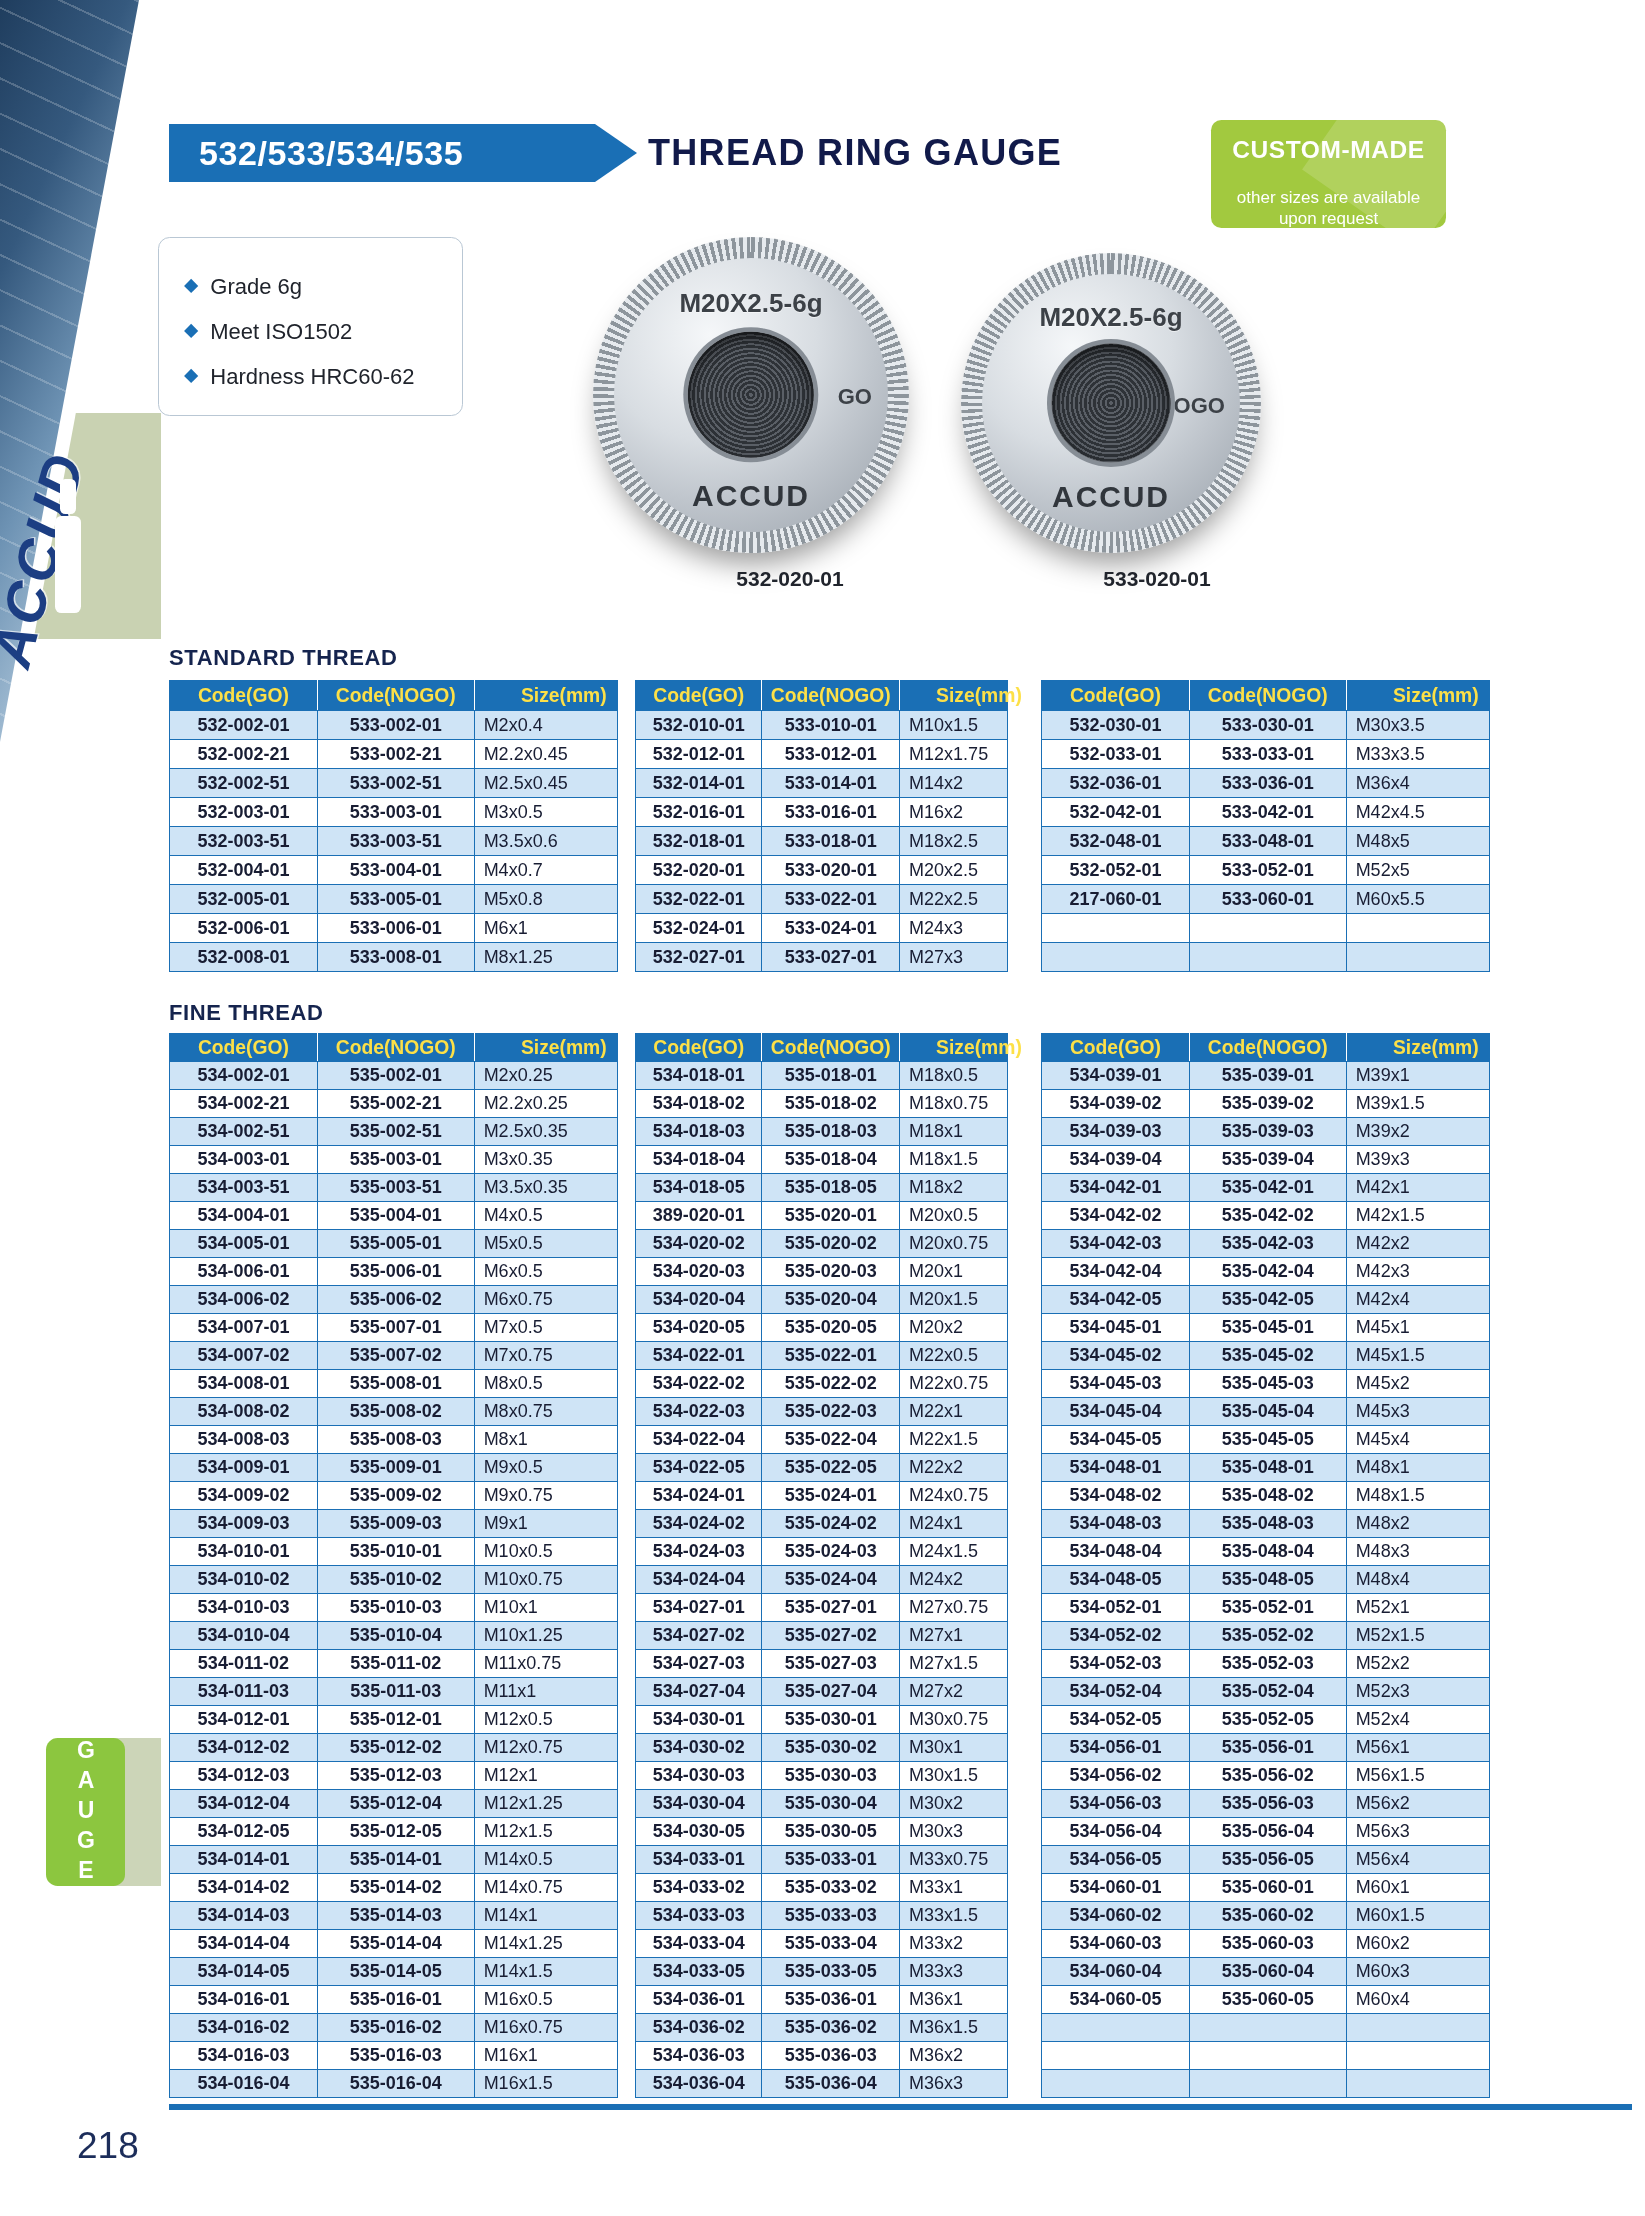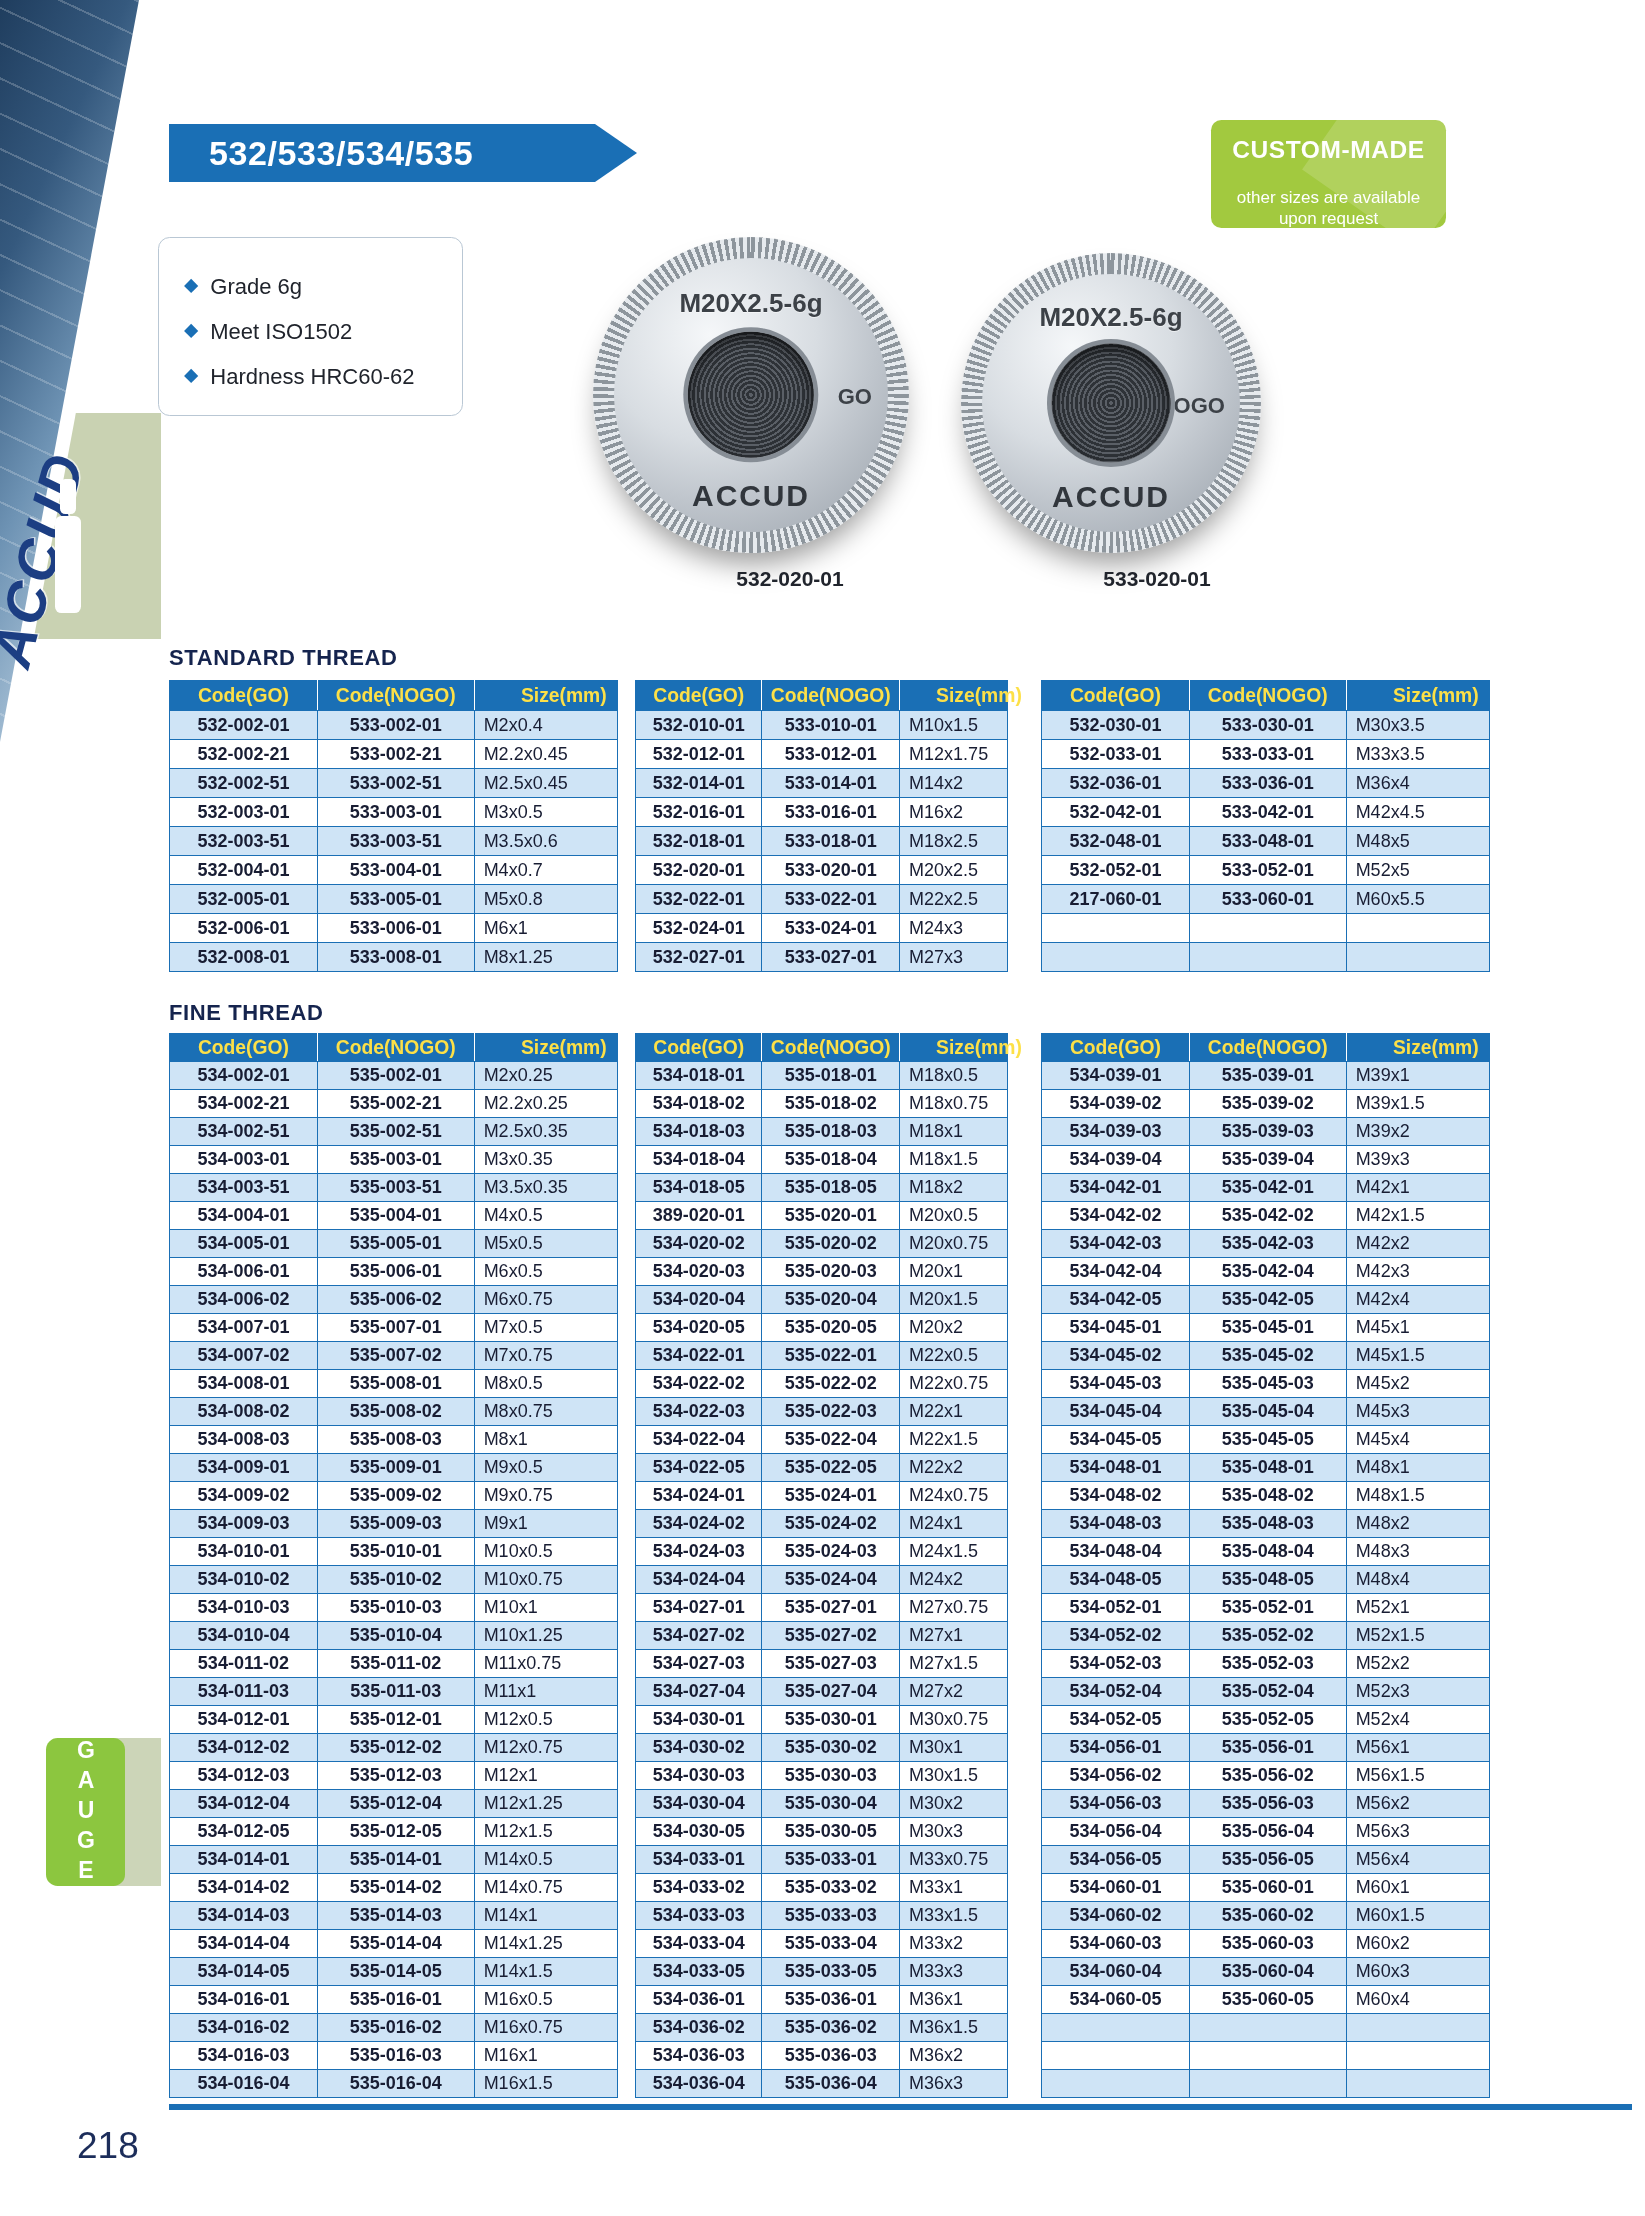--- a/index.html
+++ b/index.html
@@ -30,21 +30,21 @@
   .sb-tab-sage { position:absolute; left:90px; top:1738px; width:71px; height:148px; background:#ccd5b8; }
   .sb-tab { position:absolute; left:46px; top:1738px; width:79px; height:148px;
       background:#8cc63f; border-radius:11.6px; display:flex; align-items:center; justify-content:center; }
   .sb-tab span { writing-mode:vertical-rl; text-orientation:upright;
       color:#fff; font-weight:bold; font-size:23px; letter-spacing:3.9px; }
   .page-number { position:absolute; left:45px; top:2125px; font-size:37px; color:#1c2d5a;margin-left:32px; }
 
   
   .series-band { position:absolute; left:169px; top:124px; width:468px; height:58px;
       background:#1a6fb5; color:#fff; font-weight:bold; font-size:34px; line-height:58px;
-      padding-left:40px; letter-spacing:0.6px;
+      padding-left:30px; letter-spacing:0.6px;
       clip-path:polygon(0 0, calc(100% - 42px) 0, 100% 50%, calc(100% - 42px) 100%, 0 100%); }
   .page-title { position:absolute; left:648px; top:124px; height:58px; line-height:58px;
       font-size:36px; font-weight:bold; letter-spacing:1.3px; color:#111a4a; }
   .badge { position:absolute; left:1211px; top:120px; width:235px; height:108px;
       background:#a2c93f; border-radius:10.3px; text-align:center; color:#fff; overflow:hidden; }
   .badge::after { content:""; position:absolute; right:-26px; top:-39px; width:142px; height:142px;
       background:rgba(255,255,255,.16); transform:rotate(35deg); }
   .badge-title { margin-top:15.5px; font-size:24.5px; font-weight:bold; letter-spacing:0.6px; position:relative; z-index:1; }
   .badge-sub { margin:23px 13px 0; font-size:17px; line-height:1.25; position:relative; z-index:1; }
 
@@ -105,20 +105,21 @@
     <div class="sb-tab-sage"></div>
     <div class="sb-tab">
       <span>GAUGE</span>
     </div>
     <div class="page-number">218</div>
   </aside>
 
   <div class="series-band">
     <span>532/533/534/535</span>
   </div>
+  <h1 class="page-title">THREAD RING GAUGE</h1>
   <div class="badge">
     <div class="badge-title">CUSTOM-MADE</div>
     <div class="badge-sub">other sizes are available upon request</div>
   </div>
 
   <ul class="features">
     <li>
         <span class="diamond"></span>
         <span>Grade 6g</span>
       </li>

